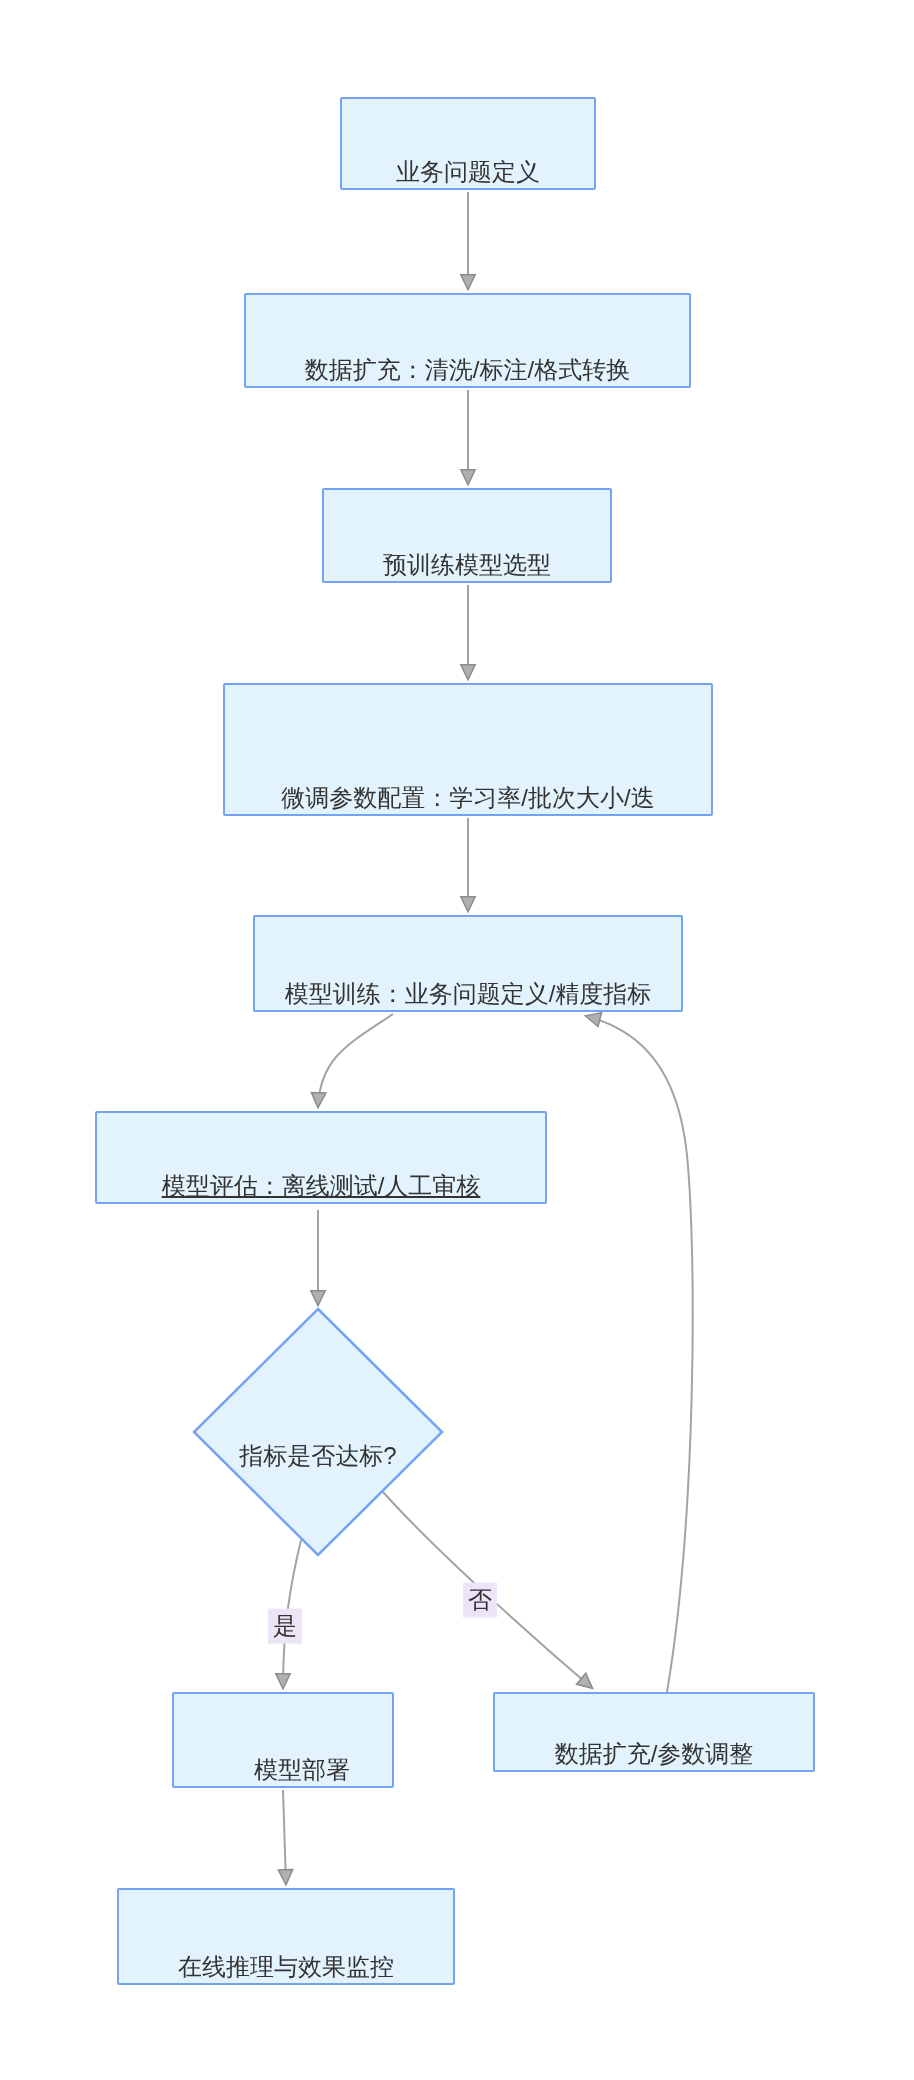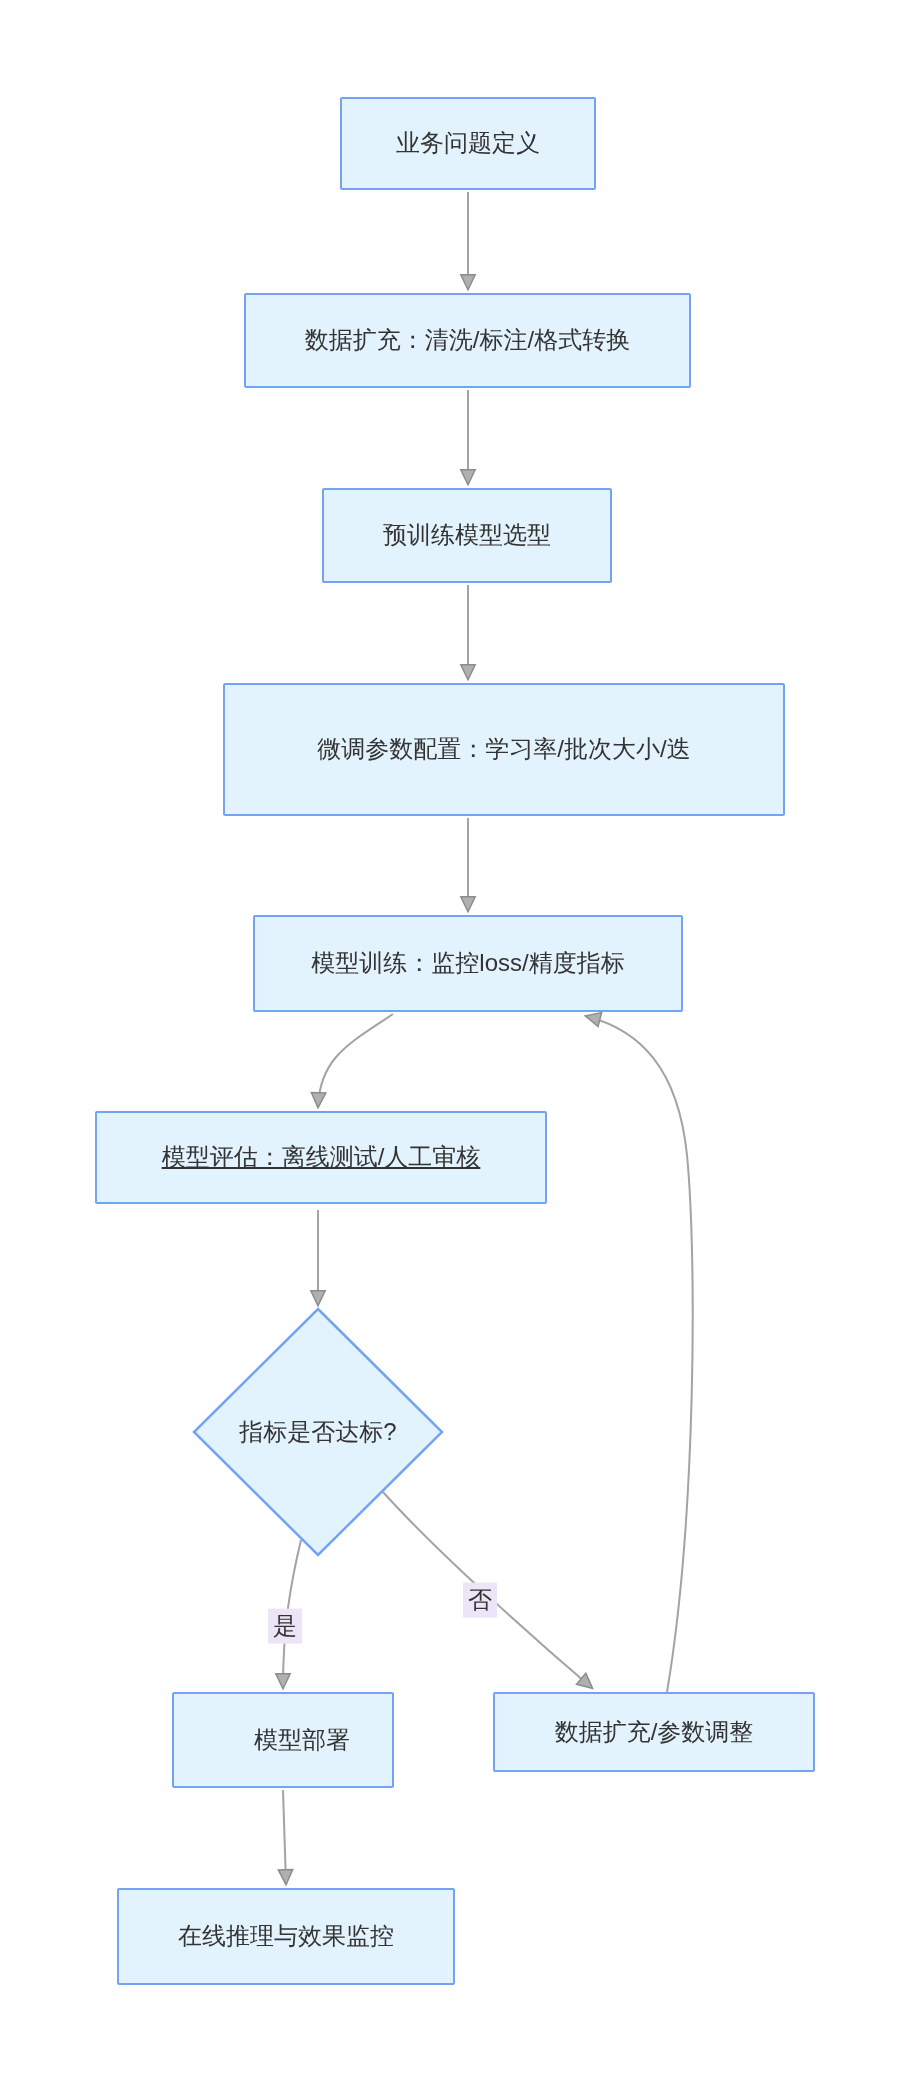--- a/index.html
+++ b/index.html
@@ -23,21 +23,21 @@
   }
   .diamond-shape {
     fill: #e3f3fd;
     stroke: #74a3f3;
     stroke-width: 2.5;
   }
   .node {
     position: absolute;
     box-sizing: border-box;
     display: flex;
-    align-items: center;
+    align-items: flex-end;
     justify-content: center;
     text-align: center;
     background: #e3f3fd;
     border: 2.5px solid #74a3f3;
     border-radius: 2px;
     font-size: 24px;
     line-height: 1.35;
     color: #333333;
   }
   .node .lbl { display: block; }
@@ -86,28 +86,28 @@
   </div>
 
   <div class="node" style="left:244px; top:293px; width:447px; height:95px;">
     <span class="lbl">数据扩充：清洗/标注/格式转换</span>
   </div>
 
   <div class="node" style="left:322px; top:488px; width:290px; height:95px;">
     <span class="lbl">预训练模型选型</span>
   </div>
 
-  <div class="node" style="left:223px; top:683px; width:562px; height:133px;">
+  <div class="node" style="left:223px; top:683px; width:490px; height:133px;">
     <span>
       <span class="lbl">微调参数配置：学习率/批次大小/迭</span>
     </span>
   </div>
 
   <div class="node" style="left:253px; top:915px; width:430px; height:97px;">
-    <span class="lbl">模型训练：监控loss/精度指标</span>
+    <span class="lbl">模型训练：业务问题定义/精度指标</span>
   </div>
 
   <div class="node" style="left:95px; top:1111px; width:452px; height:93px;text-decoration:underline;">
     <span class="lbl">模型评估：离线测试/人工审核</span>
   </div>
 
   <div class="node diamond-label" style="left:218px; top:1392px; width:200px; height:80px;">
     <span class="lbl">指标是否达标?</span>
   </div>
 

